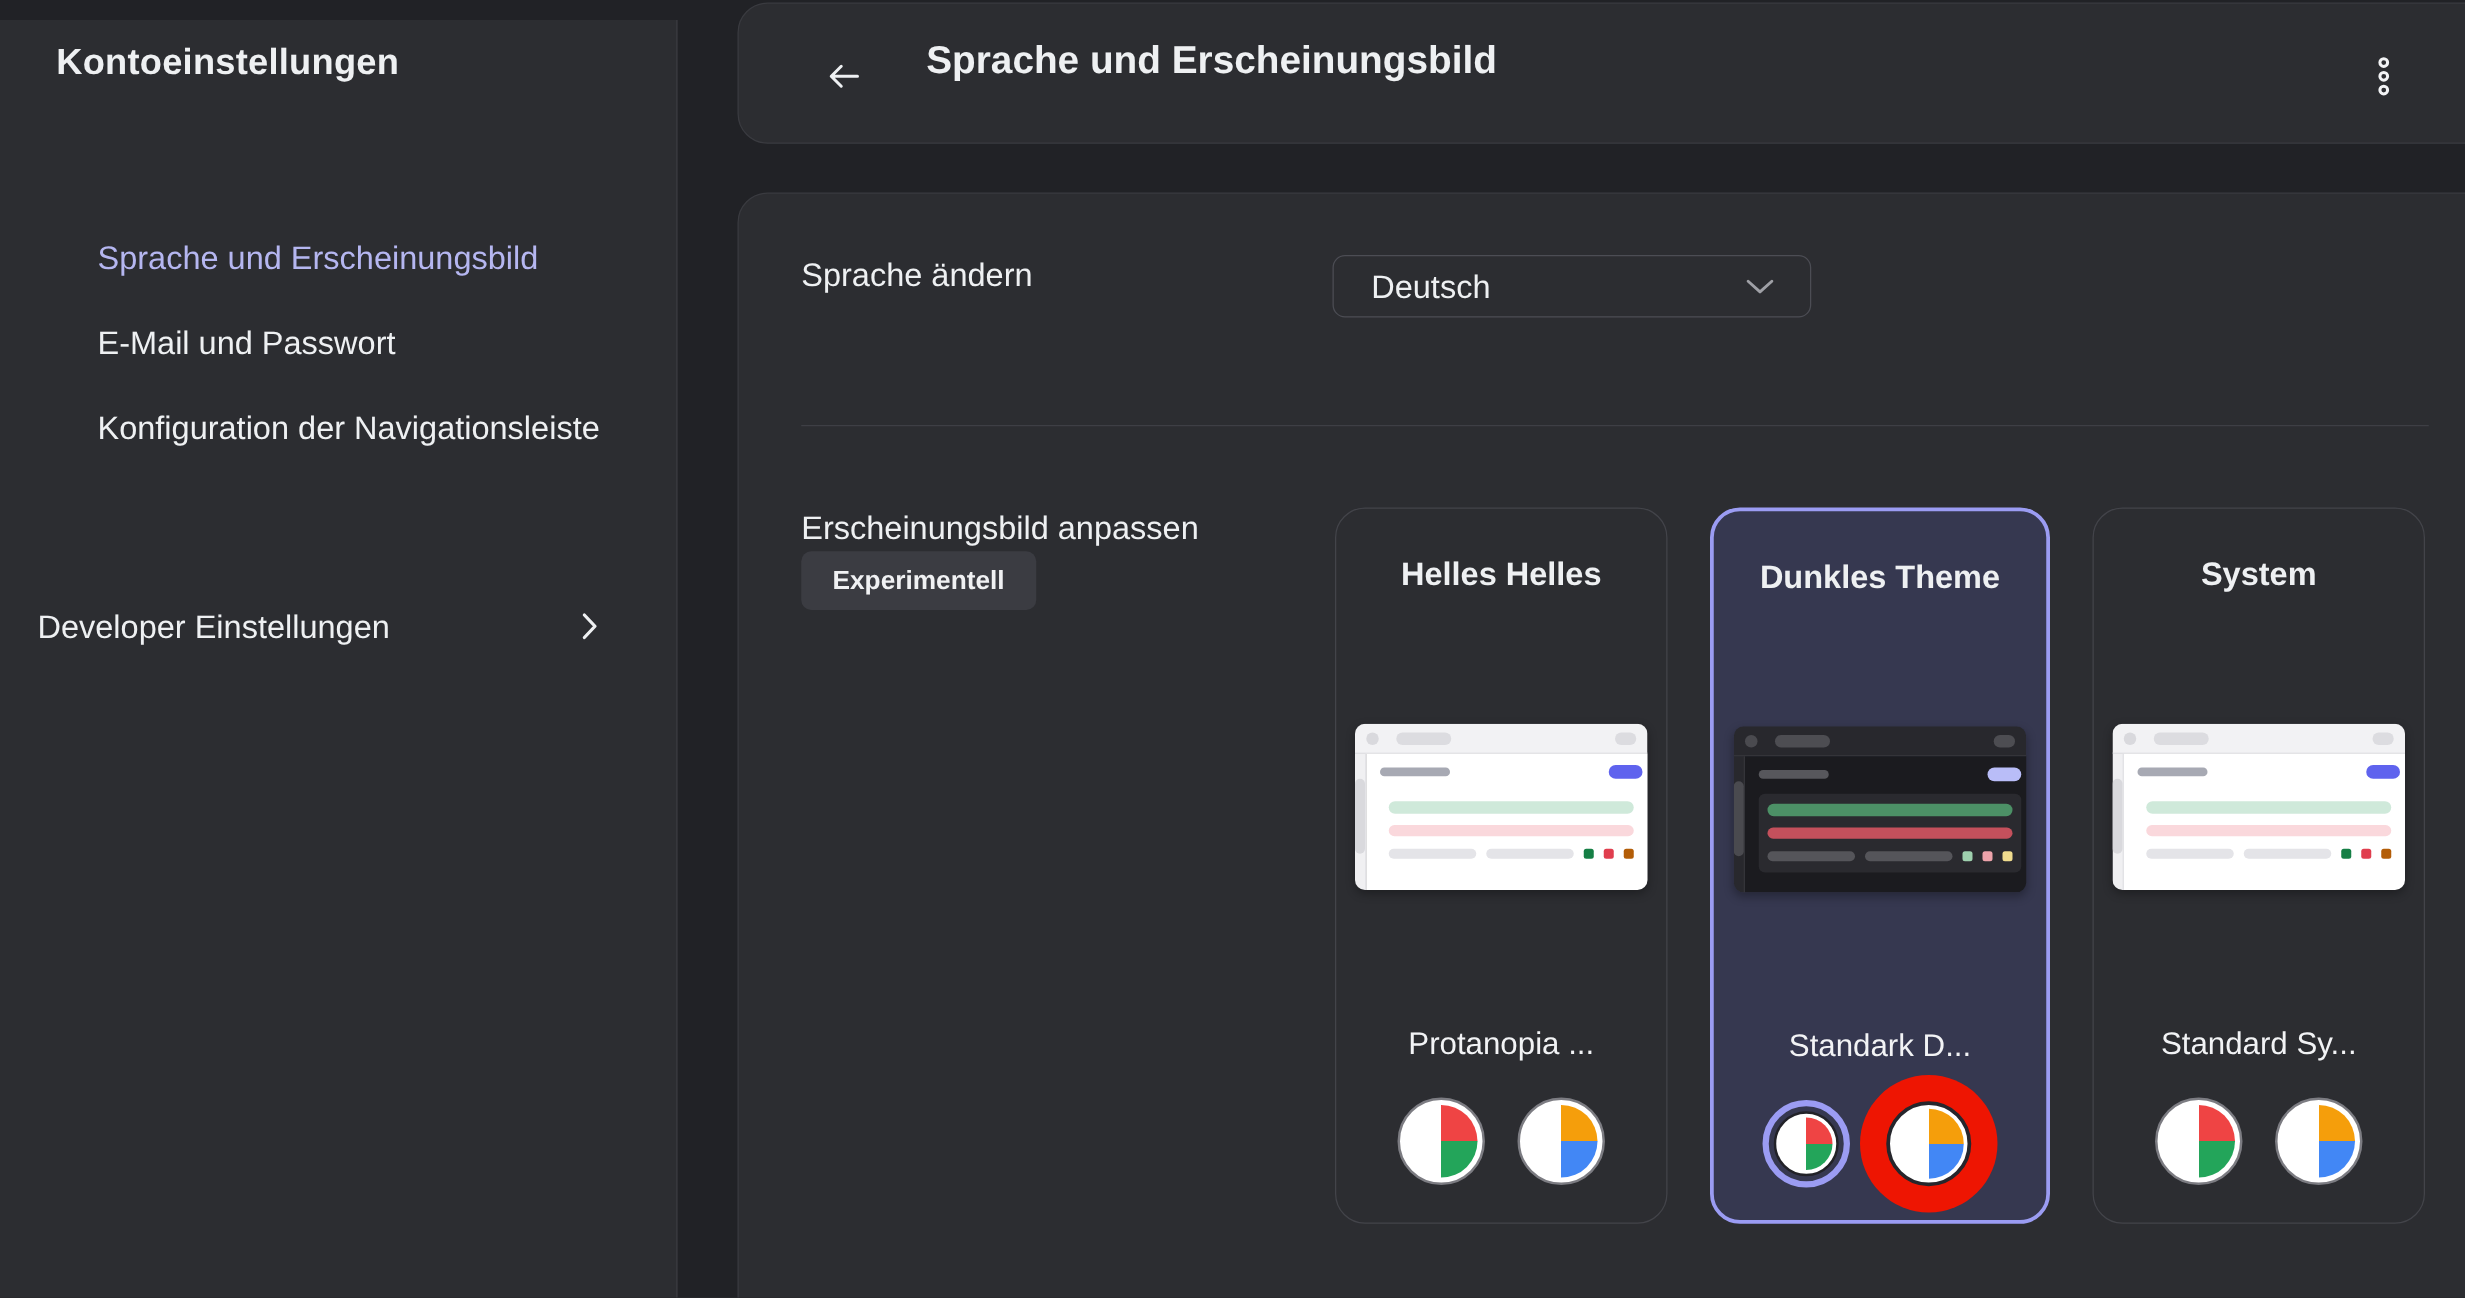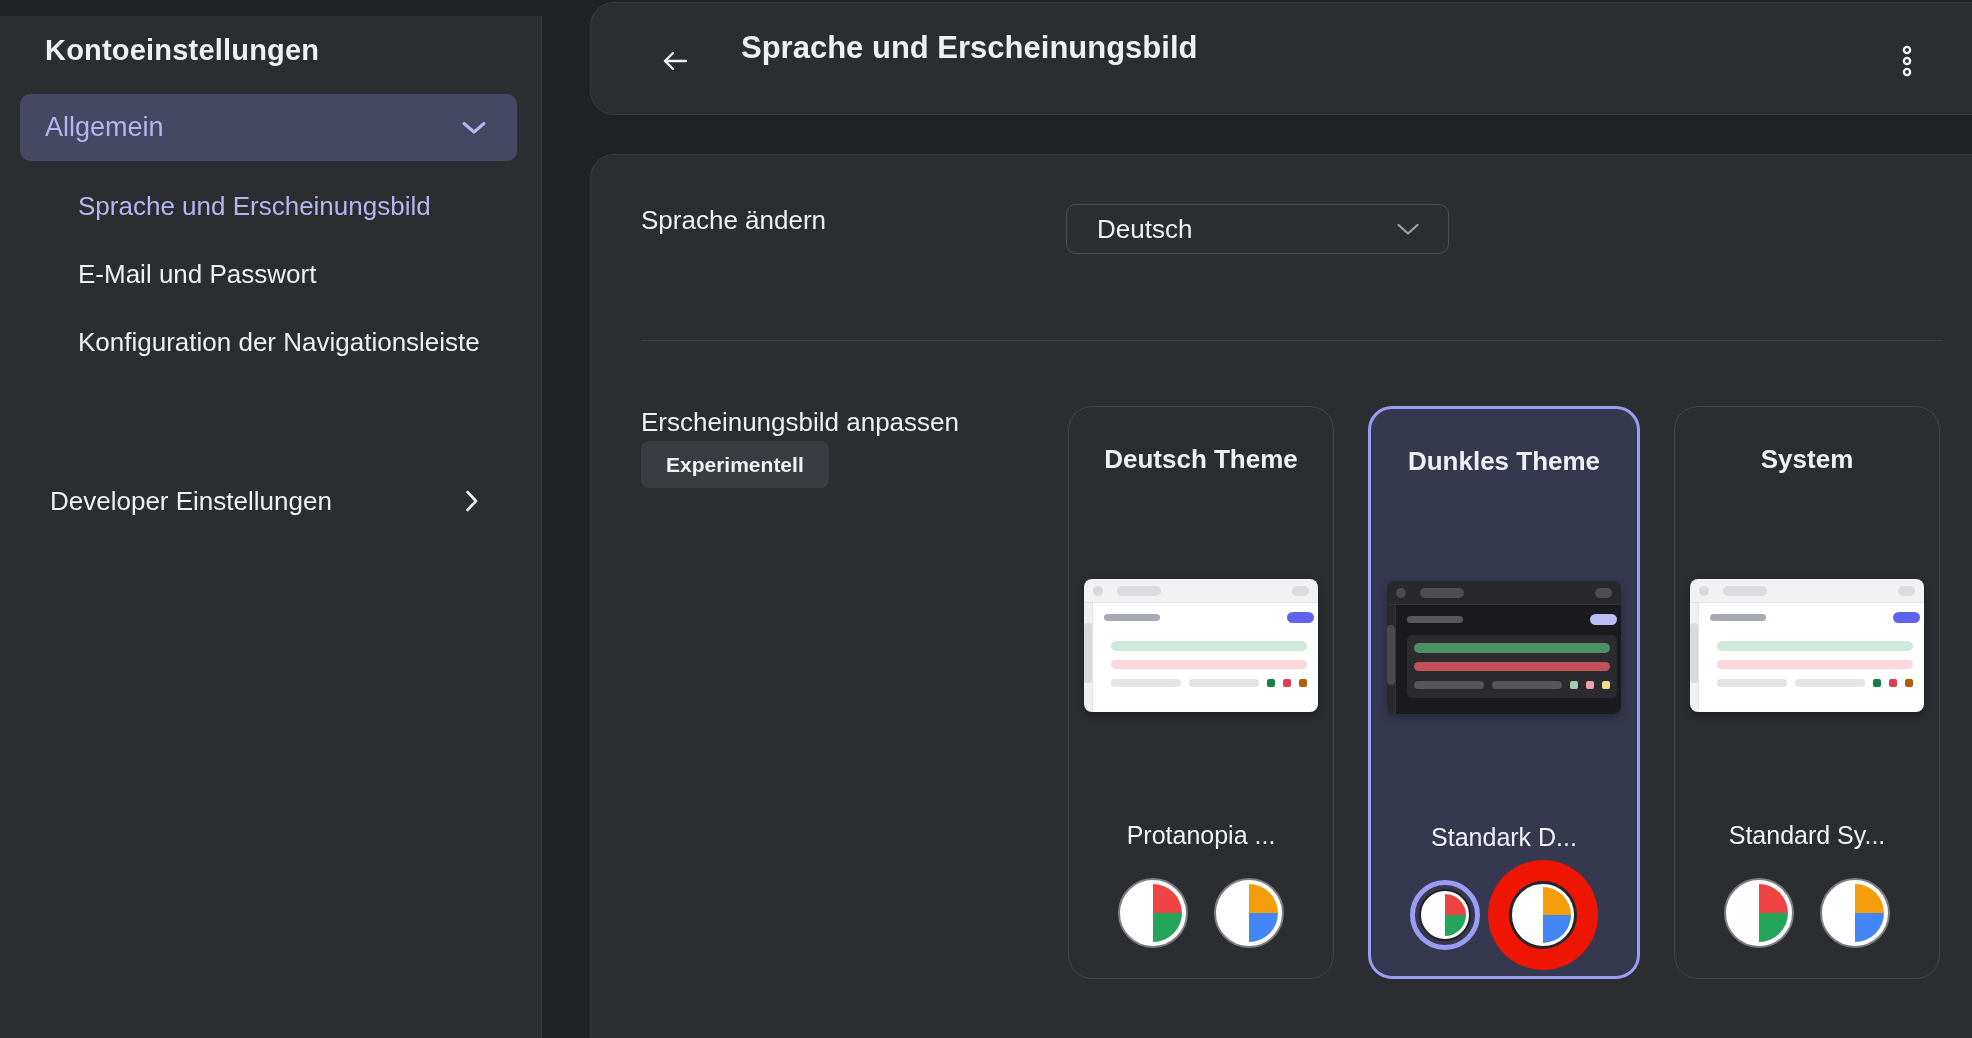--- a/index.html
+++ b/index.html
@@ -17,21 +17,21 @@
     background:#2c2d31;border-right:1px solid #3a3b40;box-sizing:border-box;}
   .sb-title{position:absolute;left:45px;top:18px;font-size:29px;font-weight:700;letter-spacing:.2px;}
   .sb-pill{position:absolute;left:20px;top:78px;width:497px;height:67px;box-sizing:border-box;
     background:#464762;border-radius:10px;display:flex;align-items:center;justify-content:space-between;
     padding:0 30px 0 25px;cursor:pointer;}
   .sb-pill-label{font-size:27px;color:var(--active);font-weight:500;}
   .sb-sub{position:absolute;left:0;top:156px;width:100%;}
   .sb-sub-item{height:68px;display:flex;align-items:center;padding-left:78px;font-size:26px;cursor:pointer;}
   .sb-sub-item.active{color:var(--active);}
   .sb-dev{position:absolute;left:0;top:451px;width:100%;height:68px;display:flex;align-items:center;
-    justify-content:space-between;padding:0 62px 0 50px;box-sizing:border-box;font-size:26px;cursor:pointer;}
+    justify-content:space-between;padding:0 62px 0 30px;box-sizing:border-box;font-size:26px;cursor:pointer;}
 
   
   .panel{position:absolute;background:#2c2d31;border:1px solid #3a3b40;border-radius:24px;box-sizing:border-box;}
   .header-card{left:590px;top:2px;width:1412px;height:113px;}
   .back-btn{position:absolute;left:62px;top:36px;width:44px;height:44px;display:flex;align-items:center;
     justify-content:center;cursor:pointer;border-radius:8px;}
   .header-title{position:absolute;left:150px;top:27px;font-size:31px;font-weight:700;}
   .kebab-btn{position:absolute;left:1294px;top:32px;width:44px;height:52px;display:flex;align-items:center;
     justify-content:center;cursor:pointer;}
 
@@ -101,28 +101,20 @@
   .pv-sq1{background:var(--sq1,#157f45);margin-left:auto;}
   .pv-sq2{background:var(--sq2,#e03e4e);}
   .pv-sq3{background:var(--sq3,#b35d07);}
 </style>
 </head>
 <body style="--accent: #9b9cf3; --active: #b5b6f0; --annotation: #ee1502;">
 
 <nav class="sidebar">
   <div class="sb-title">Kontoeinstellungen</div>
 
-  <div class="sb-pill">
-    <span class="sb-pill-label">Allgemein</span>
-    <span>
-      <svg width="26" height="14" viewBox="0 0 26 14">
-          <path d="M3 2.5 L13 11 L23 2.5" fill="none" stroke="#b5b6f0" stroke-width="3" stroke-linecap="round" stroke-linejoin="round"></path>
-        </svg>
-    </span>
-  </div>
 
   <div class="sb-sub">
     <div class="sb-sub-item active">
       <span>Sprache und Erscheinungsbild</span>
     </div>
     <div class="sb-sub-item">
       <span>E-Mail und Passwort</span>
     </div>
     <div class="sb-sub-item">
       <span>Konfiguration der Navigationsleiste</span>
@@ -173,21 +165,21 @@
   </div>
 
   <div class="divider"></div>
 
   <div class="appearance-label">Erscheinungsbild anpassen</div>
   <div class="exp-badge">Experimentell</div>
 
   <div class="themes-row">
 
     <div class="theme-card">
-      <div class="t-title">Deutsch Theme</div>
+      <div class="t-title">Helles Helles</div>
       <div class="t-preview preview" style="--pv-accent: #5f63ee; --pv-green: #cfe9da; --pv-red: #fad8dc; --sq1: #157f45; --sq2: #e03e4e; --sq3: #b35d07;">
         <div class="pv-topbar">
             <span class="pv-dot"></span>
             <span class="pv-pill-a"></span>
             <span class="pv-sp"></span>
             <span class="pv-pill-b"></span>
           </div>
         <div class="pv-body">
           <div class="pv-side">
               <span class="pv-scroll"></span>

